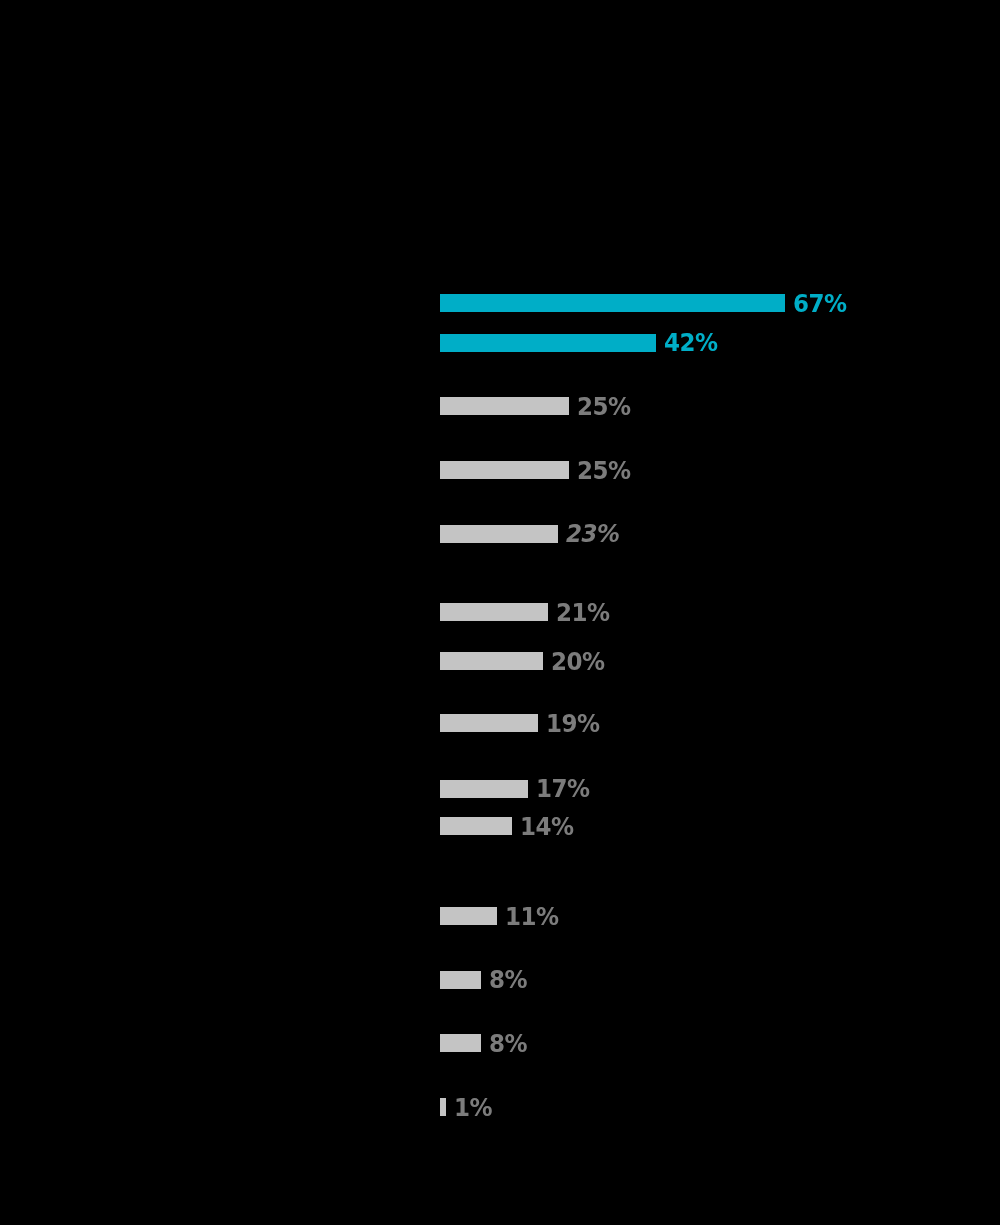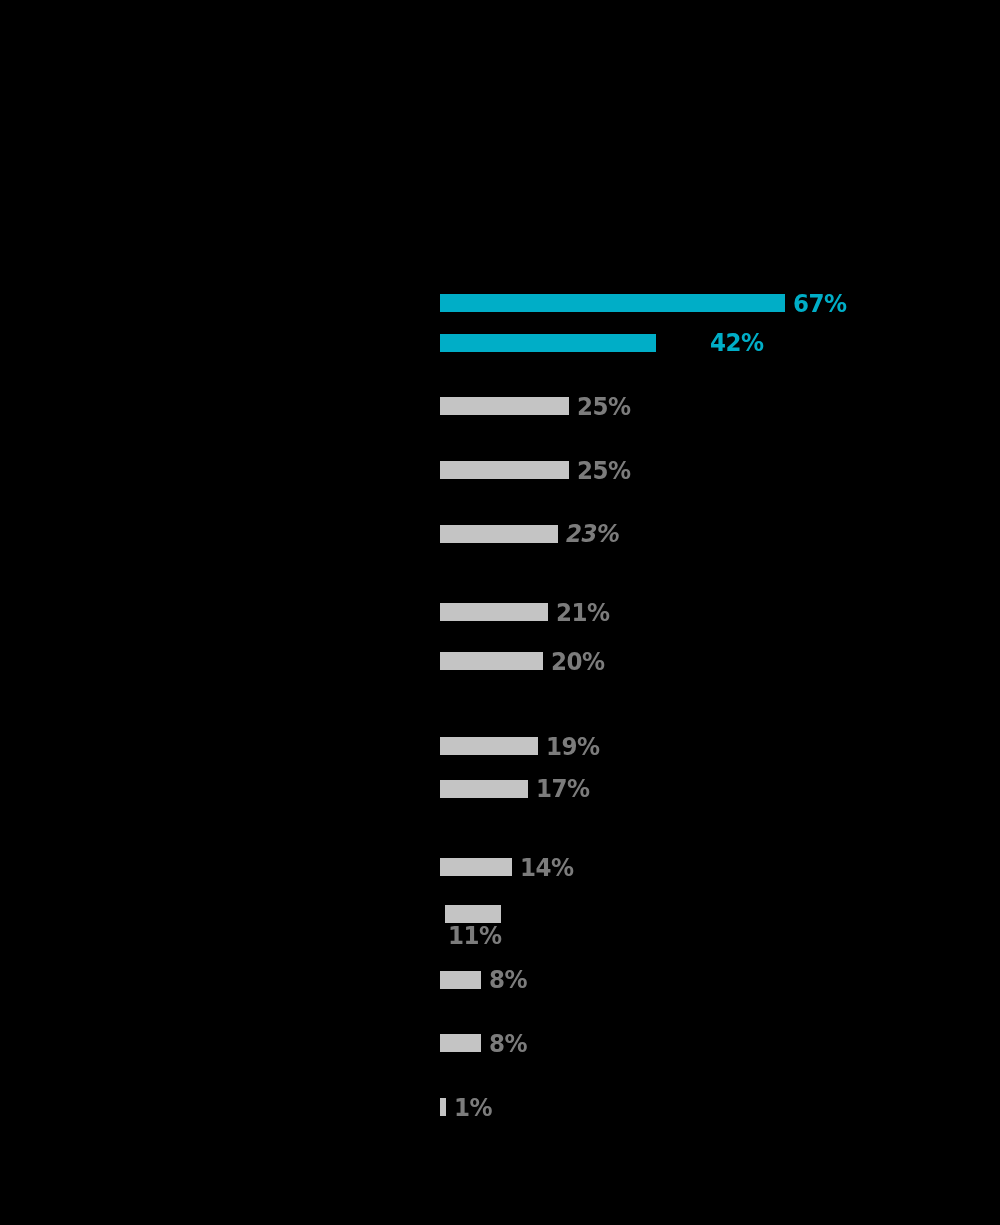--- a/index.html
+++ b/index.html
@@ -80,21 +80,21 @@
 <div id="chart-root">
 
   <div id="label-gutter"></div>
 
   <div id="plot-area">
 
   <div class="bar-row highlight" style="top: 16px; margin-top: 8px;">
         <div class="bar-rect" style="width: 345px; background: rgb(0, 174, 199); height: 18px;"></div>
         <span class="bar-value" style="color: rgb(0, 174, 199);">67%</span>
       </div>
-      <div class="bar-row highlight" style="top: 63.7px; gap: 46px;">
+      <div class="bar-row highlight" style="top: 63.7px;">
         <div class="bar-rect" style="width: 216.269px; background: rgb(0, 174, 199); height: 18px;"></div>
         <span class="bar-value" style="color: rgb(0, 174, 199);">42%</span>
       </div>
       <div class="bar-row muted" style="top: 127.4px;">
         <div class="bar-rect" style="width: 128.731px; background: rgb(196, 196, 196); height: 18px;"></div>
         <span class="bar-value" style="color: rgb(124, 124, 124);">25%</span>
       </div>
       <div class="bar-row muted" style="top: 191.1px;">
         <div class="bar-rect" style="width: 128.731px; background: rgb(196, 196, 196); height: 18px;"></div>
         <span class="bar-value" style="color: rgb(124, 124, 124);">25%</span>
@@ -104,33 +104,33 @@
         <span class="bar-value" style="color: rgb(124, 124, 124);">23%</span>
       </div>
       <div class="bar-row muted" style="top: 333px;">
         <div class="bar-rect" style="width: 108.134px; background: rgb(196, 196, 196); height: 18px;"></div>
         <span class="bar-value" style="color: rgb(124, 124, 124);">21%</span>
       </div>
       <div class="bar-row muted" style="top: 382.2px; justify-content: flex-end;">
         <div class="bar-rect" style="width: 102.985px; background: rgb(196, 196, 196); height: 18px;"></div>
         <span class="bar-value" style="color: rgb(124, 124, 124);">20%</span>
       </div>
-      <div class="bar-row muted" style="top: 467px;">
+      <div class="bar-row muted" style="top: 444px;">
         <div class="bar-rect" style="width: 97.8358px; background: rgb(196, 196, 196); height: 18px;"></div>
         <span class="bar-value" style="color: rgb(124, 124, 124);">19%</span>
       </div>
       <div class="bar-row muted" style="top: 509.6px;">
         <div class="bar-rect" style="width: 87.5373px; background: rgb(196, 196, 196); height: 18px;"></div>
         <span class="bar-value" style="color: rgb(124, 124, 124);">17%</span>
       </div>
-      <div class="bar-row muted" style="top: 588px;">
+      <div class="bar-row muted" style="top: 547px;">
         <div class="bar-rect" style="width: 72.0896px; background: rgb(196, 196, 196); height: 18px;"></div>
         <span class="bar-value" style="color: rgb(124, 124, 124);">14%</span>
       </div>
-      <div class="bar-row muted" style="top: 637px; flex-direction: column;">
+      <div class="bar-row muted" style="top: 637px;">
         <div class="bar-rect" style="width: 56.6418px; background: rgb(196, 196, 196); height: 18px;"></div>
         <span class="bar-value" style="color: rgb(124, 124, 124);">11%</span>
       </div>
       <div class="bar-row muted" style="top: 700.7px;">
         <div class="bar-rect" style="width: 41.194px; background: rgb(196, 196, 196); height: 18px;"></div>
         <span class="bar-value" style="color: rgb(124, 124, 124);">8%</span>
       </div>
       <div class="bar-row muted" style="top: 764.4px;">
         <div class="bar-rect" style="width: 41.194px; background: rgb(196, 196, 196); height: 18px;"></div>
         <span class="bar-value" style="color: rgb(124, 124, 124);">8%</span>

